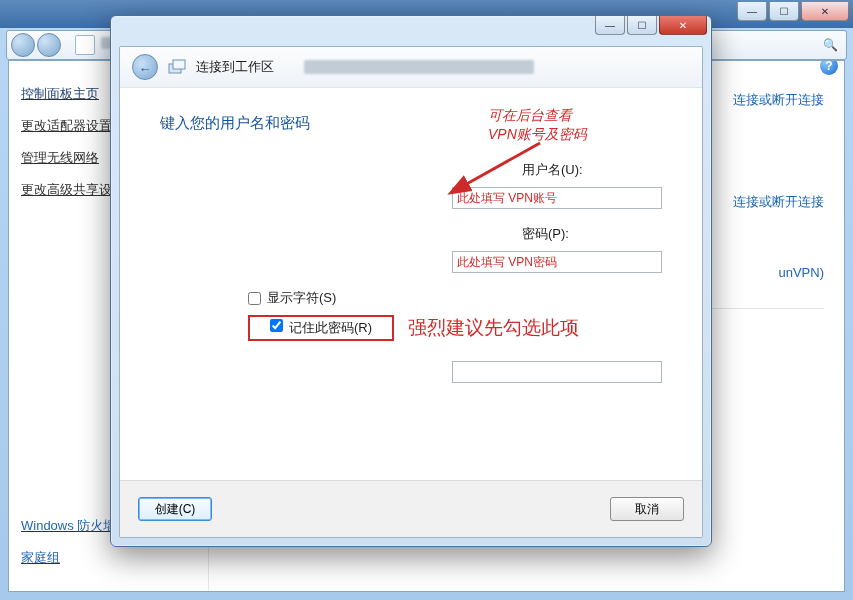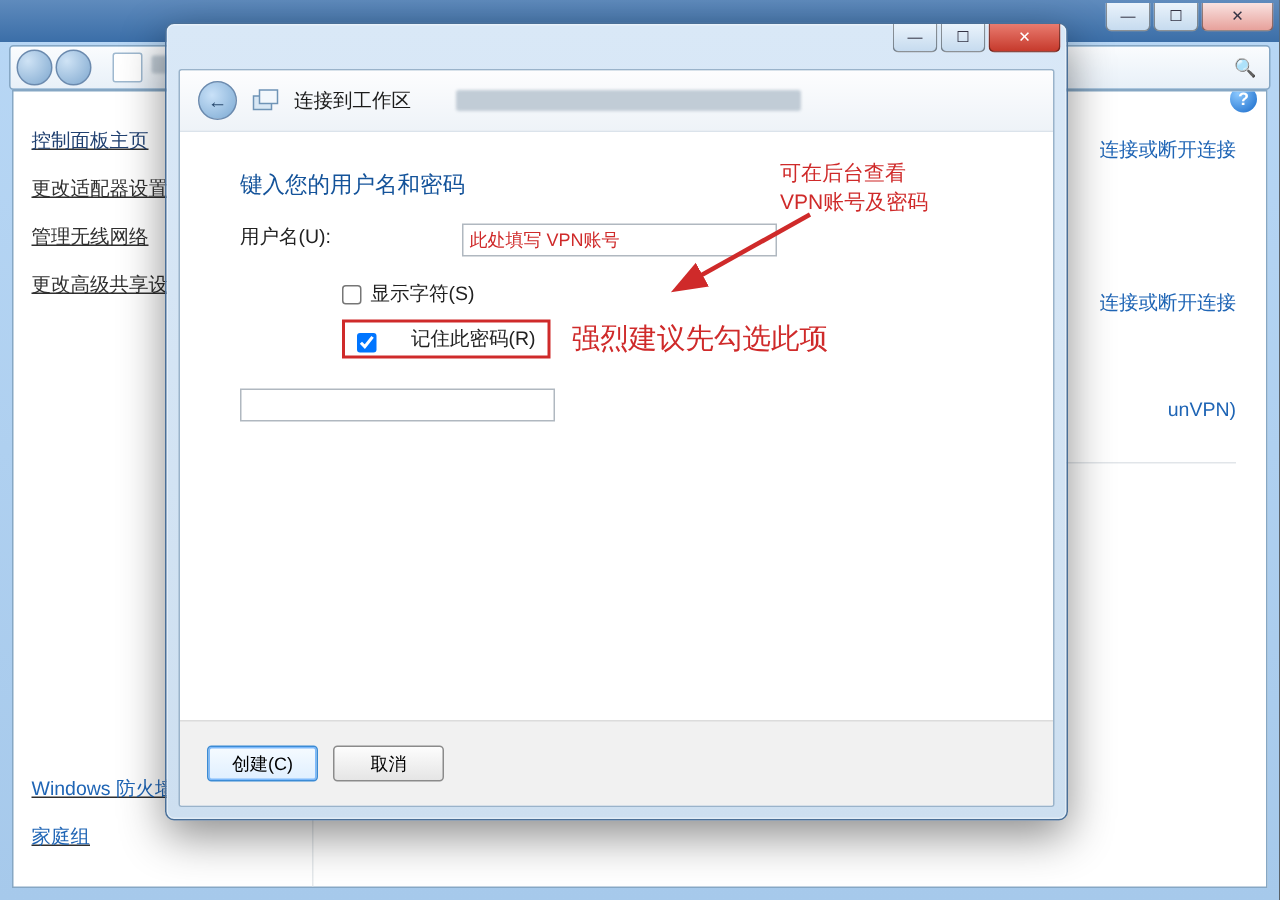--- a/index.html
+++ b/index.html
@@ -190,72 +190,73 @@
 
   .wizard-content{
     padding: 26px 40px 12px 40px;
     position:relative;
     height:calc(100% - 40px - 56px);
     box-sizing:border-box;
   }
   .wizard-heading{
     color:#14539a;
     font-size:15px;
-    margin-bottom:16px;
+    margin-bottom:28px;
   }
 
   .field-row{
     display:flex;
-    align-items:flex-start;
+    align-items:flex-end;
     margin-bottom:16px;
     gap:8px;
+    flex-direction:column;
   }
   .field-label{
     width:140px;
     color:#222;
     font-size:13px;
   }
   .field-input{
     width:210px; height:22px;
     border:1px solid #b0b8c0; 
     padding:0 4px;
     font:inherit;
     font-size:12px;
     color:#cf2a2a;
     box-sizing:border-box;
     background:#fff;
   }
   .field-input::placeholder{color:#cf2a2a;opacity:1;}
 
   .chk-row{
     display:flex; align-items:center; gap:6px;
-    margin-left:68px;
+    margin-left:88px;
     margin-bottom:8px;
     font-size:13px;
     color:#222;
   }
   .chk-row input{margin:0;}
   .remember-highlight{
     border:2px solid #cf2a2a;
-    padding:2px 8px;
-    display:inline-flex;align-items:flex-end;gap:23px;
+    padding:2px 20px;
+    display:inline-flex;align-items:flex-start;gap:6px;
   }
   .remember-advice{
     color:#cf2a2a;
     margin-left:8px;
     font-size:19px;
   }
 
   .wizard-footer{
     position:absolute;
     left:0;right:0;bottom:0;
     height:56px;
     background:#f1f1f1;
     border-top:1px solid #dcdcdc;
-    display:flex;align-items:center;justify-content:flex-start;
+    display:flex;align-items:center;justify-content:space-between;
     gap:10px;
     padding:0 18px;
   }
   .win-btn{
     min-width:74px;height:24px;
     border:1px solid #8b8b8b;
     border-radius:3px;
     background:linear-gradient(#fdfdfd,#e5e5e5);
     font:inherit;font-size:12px;
     cursor:pointer;
@@ -374,39 +375,43 @@
 
     <div class="wizard-content">
 
       <div class="wizard-heading">键入您的用户名和密码</div>
 
       <div class="field-row">
         <div class="field-label">用户名(U):</div>
         <input class="field-input" type="text" placeholder="此处填写 VPN账号" style="">
       </div>
 
+      <div class="field-row">
+        <div class="field-label">密码(P):</div>
+        <input class="field-input" type="text" placeholder="此处填写 VPN密码" style="">
+      </div>
 
       <div class="chk-row">
         <input type="checkbox" style="">
         <span>显示字符(S)</span>
       </div>
 
       <div class="chk-row" style="margin-bottom:20px">
         <span class="remember-highlight">
           <input type="checkbox" checked="" style="">
           <span>记住此密码(R)</span>
         </span>
         <span class="remember-advice">强烈建议先勾选此项</span>
       </div>
 
       <div class="field-row">
         <input class="field-input" type="text" style="color: rgb(34, 34, 34);">
       </div>
 
-      <div class="annotation" style="left:400px; top:18px;">
+      <div class="annotation" style="left:368px; top:18px;font-style:italic;">
         <div>可在后台查看</div>
         <div>VPN账号及密码</div>
       </div>
       <svg class="arrow-svg" style="left:335px; top:50px;" width="100" height="60">
         <defs>
           <marker id="ah" markerWidth="10" markerHeight="10" refX="2" refY="3" orient="auto">
             <path d="M0,0 L0,6 L8,3 Z" fill="#cf2a2a"></path>
           </marker>
         </defs>
         <line x1="85" y1="5" x2="8" y2="48" stroke="#cf2a2a" stroke-width="3" marker-end="url(#ah)"></line>

